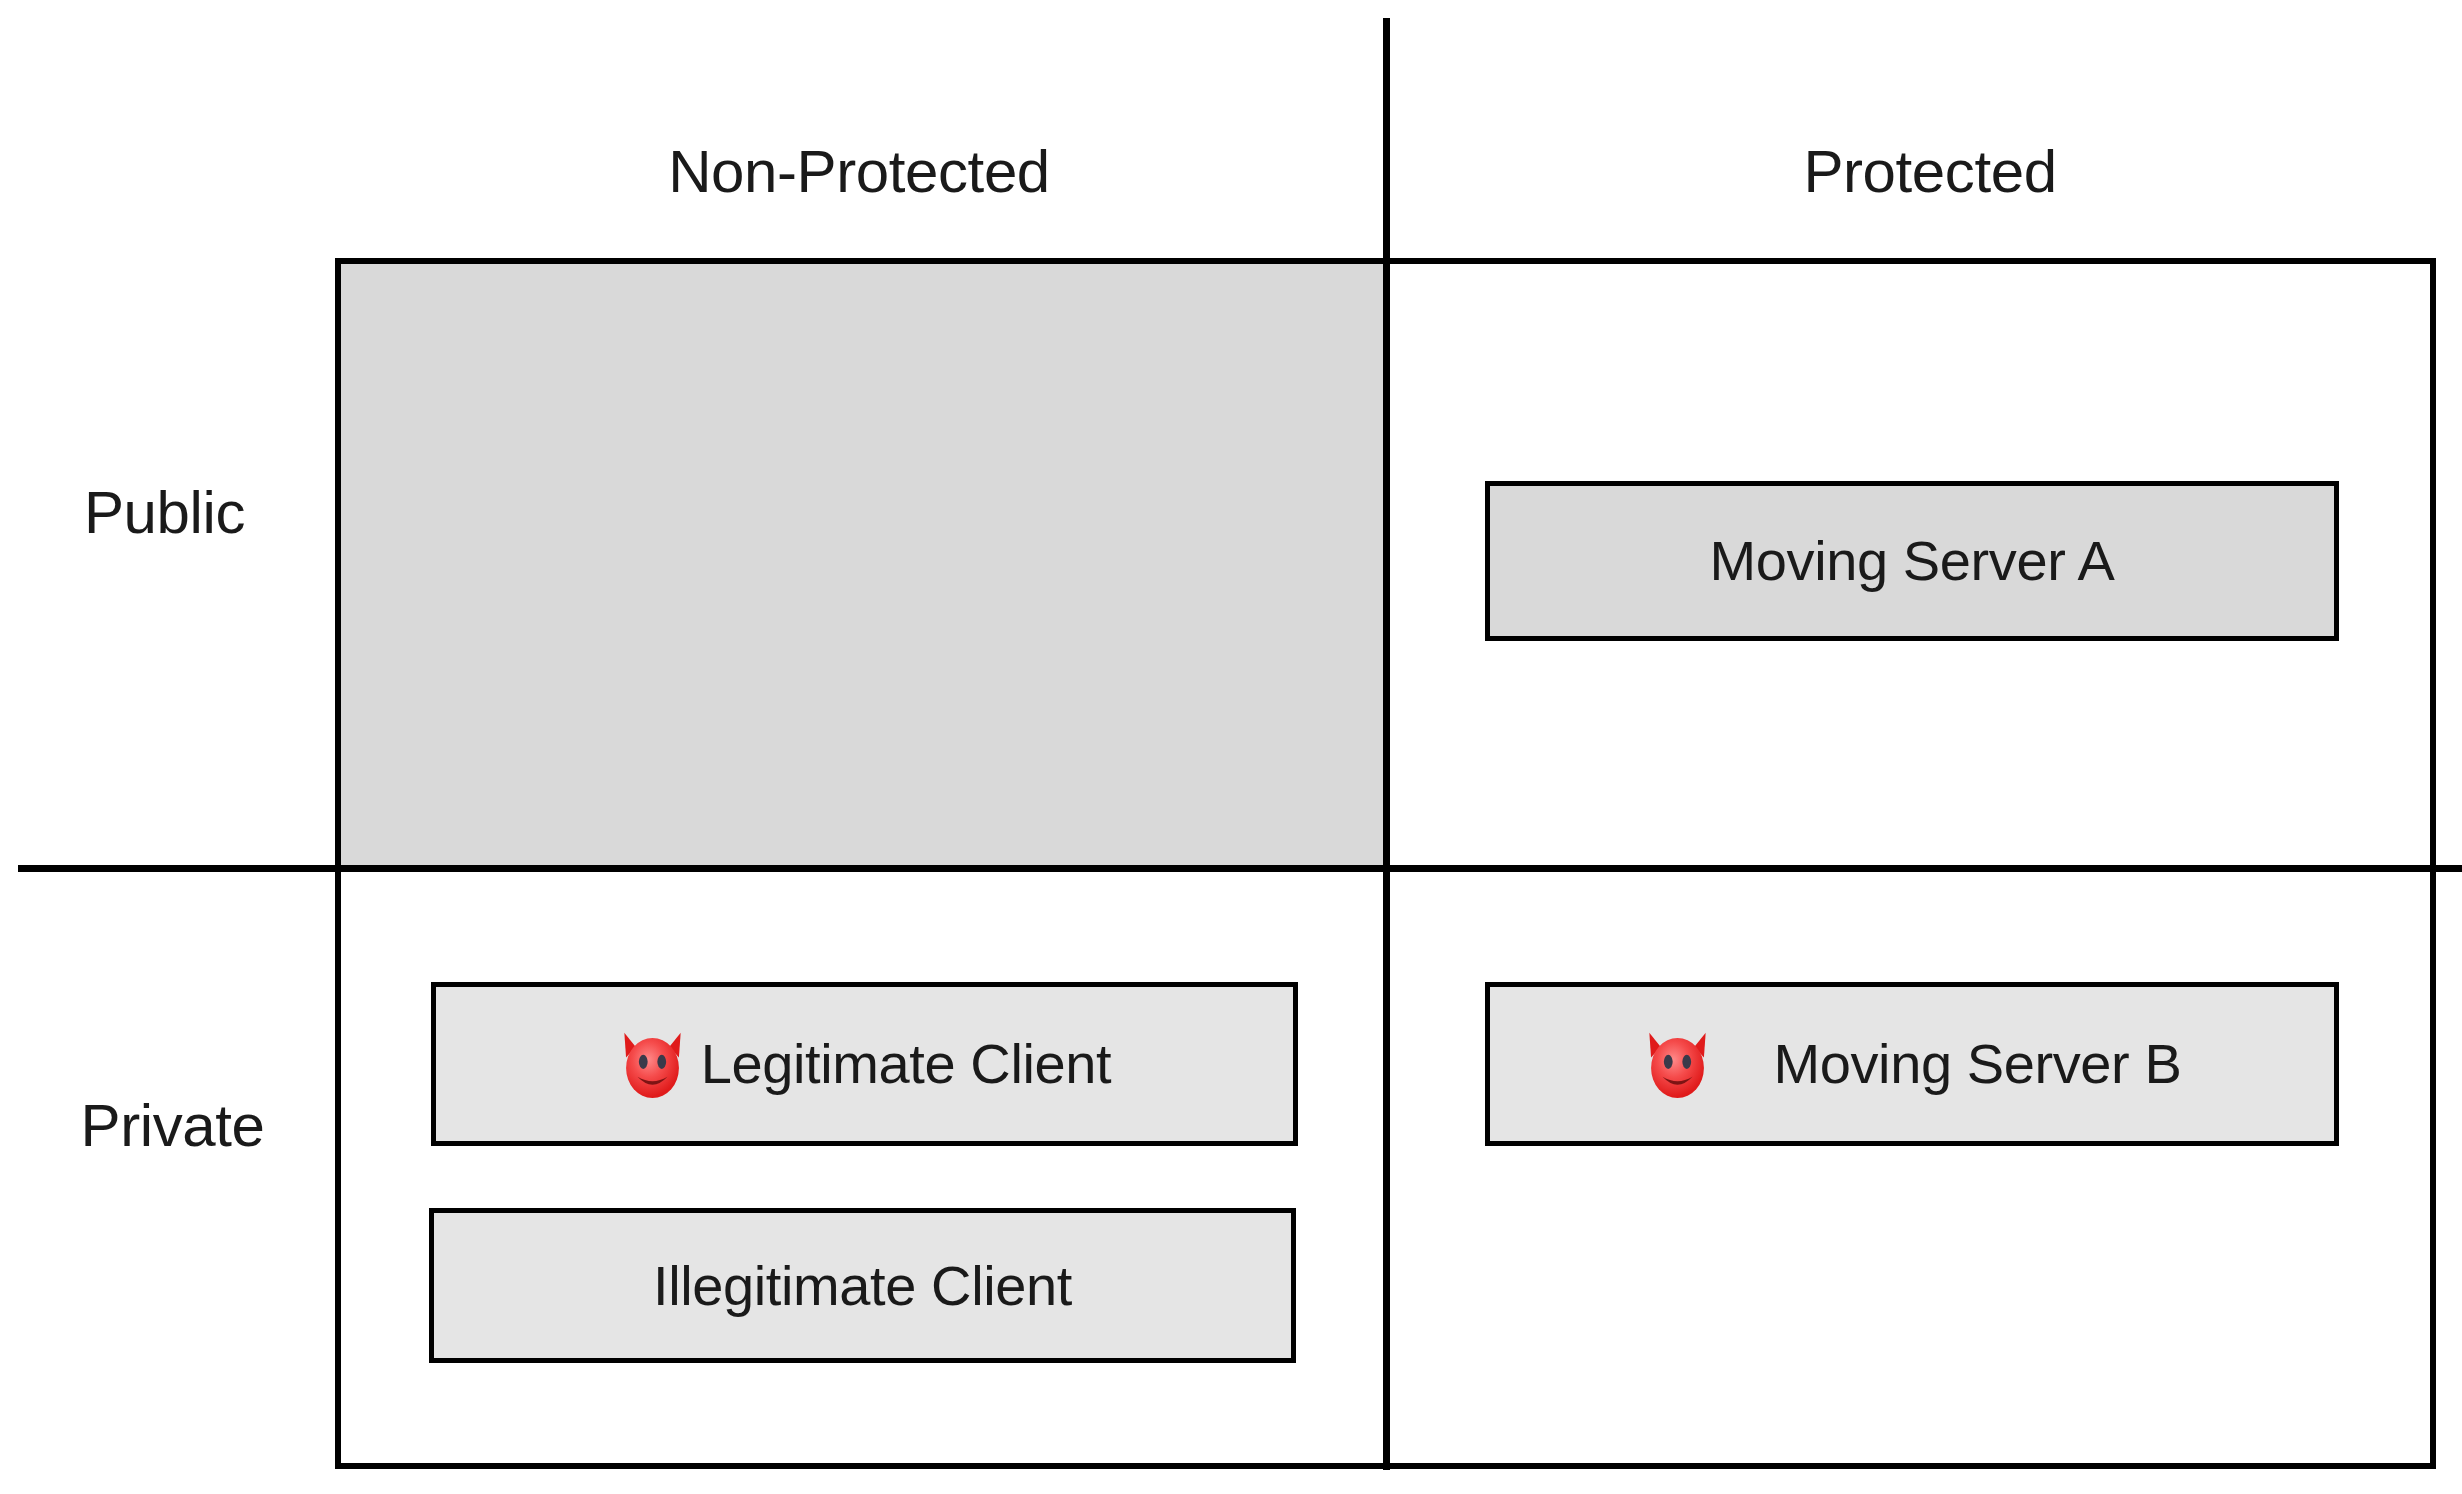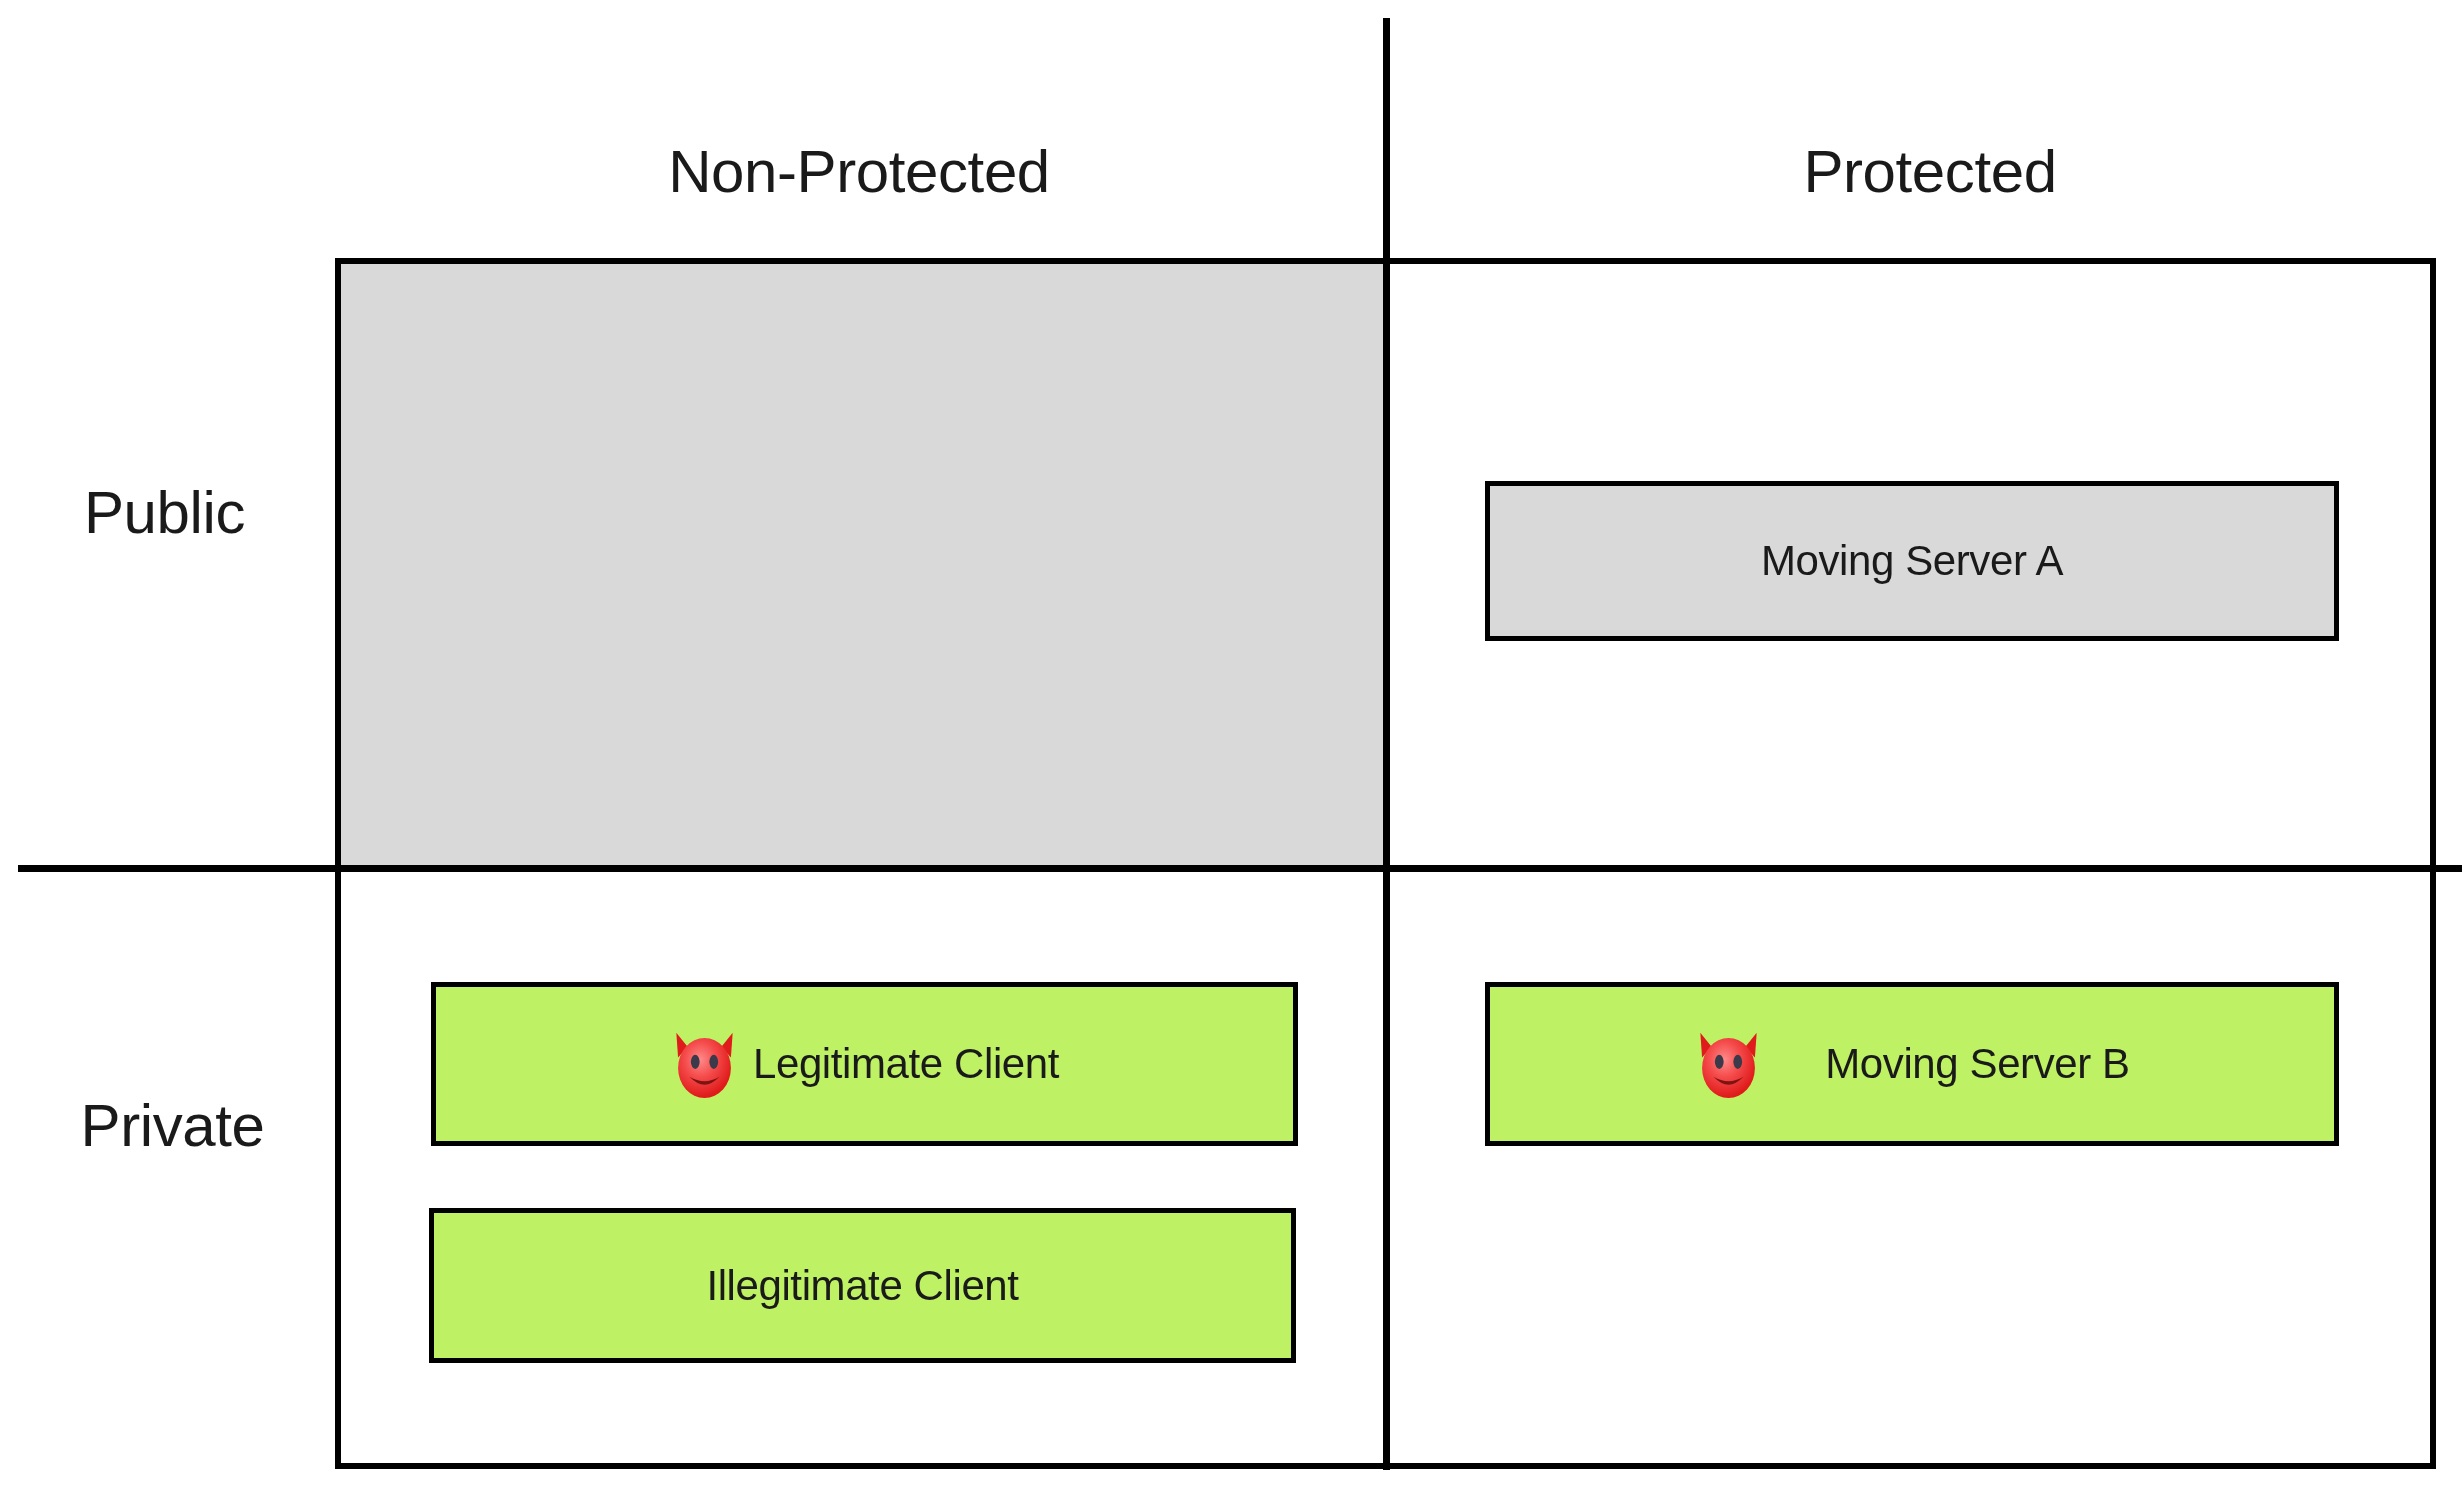--- a/index.html
+++ b/index.html
@@ -79,29 +79,29 @@
     letter-spacing: -0.4px;
   }
   .row-header.r0 { top: 478px; }
   .row-header.r1 { top: 1091px; padding-left: 8px; }
 
   
   .node-box {
     position: absolute;
     border: 5.3px solid #000000;
     box-sizing: border-box;
-    background: #bef264;
+    background: #e5e5e5;
     display: flex;
     align-items: center;
     justify-content: center;
   }
   .node-box.shaded { background: #d9d9d9; }
 
   .node-label {
-    font-size: 42px;
+    font-size: 56px;
     color: #1a1a1a;
     white-space: nowrap;
     letter-spacing: -0.4px;
     line-height: 1;
   }
 
   
   .box-server-a  { left: 1485px; top: 481px;  width: 854px; height: 160px; }
   .box-legit     { left: 431px;  top: 982px; width: 867px; height: 164px; }
   .box-illegit   { left: 429px;  top: 1208px; width: 867px; height: 155px; }

